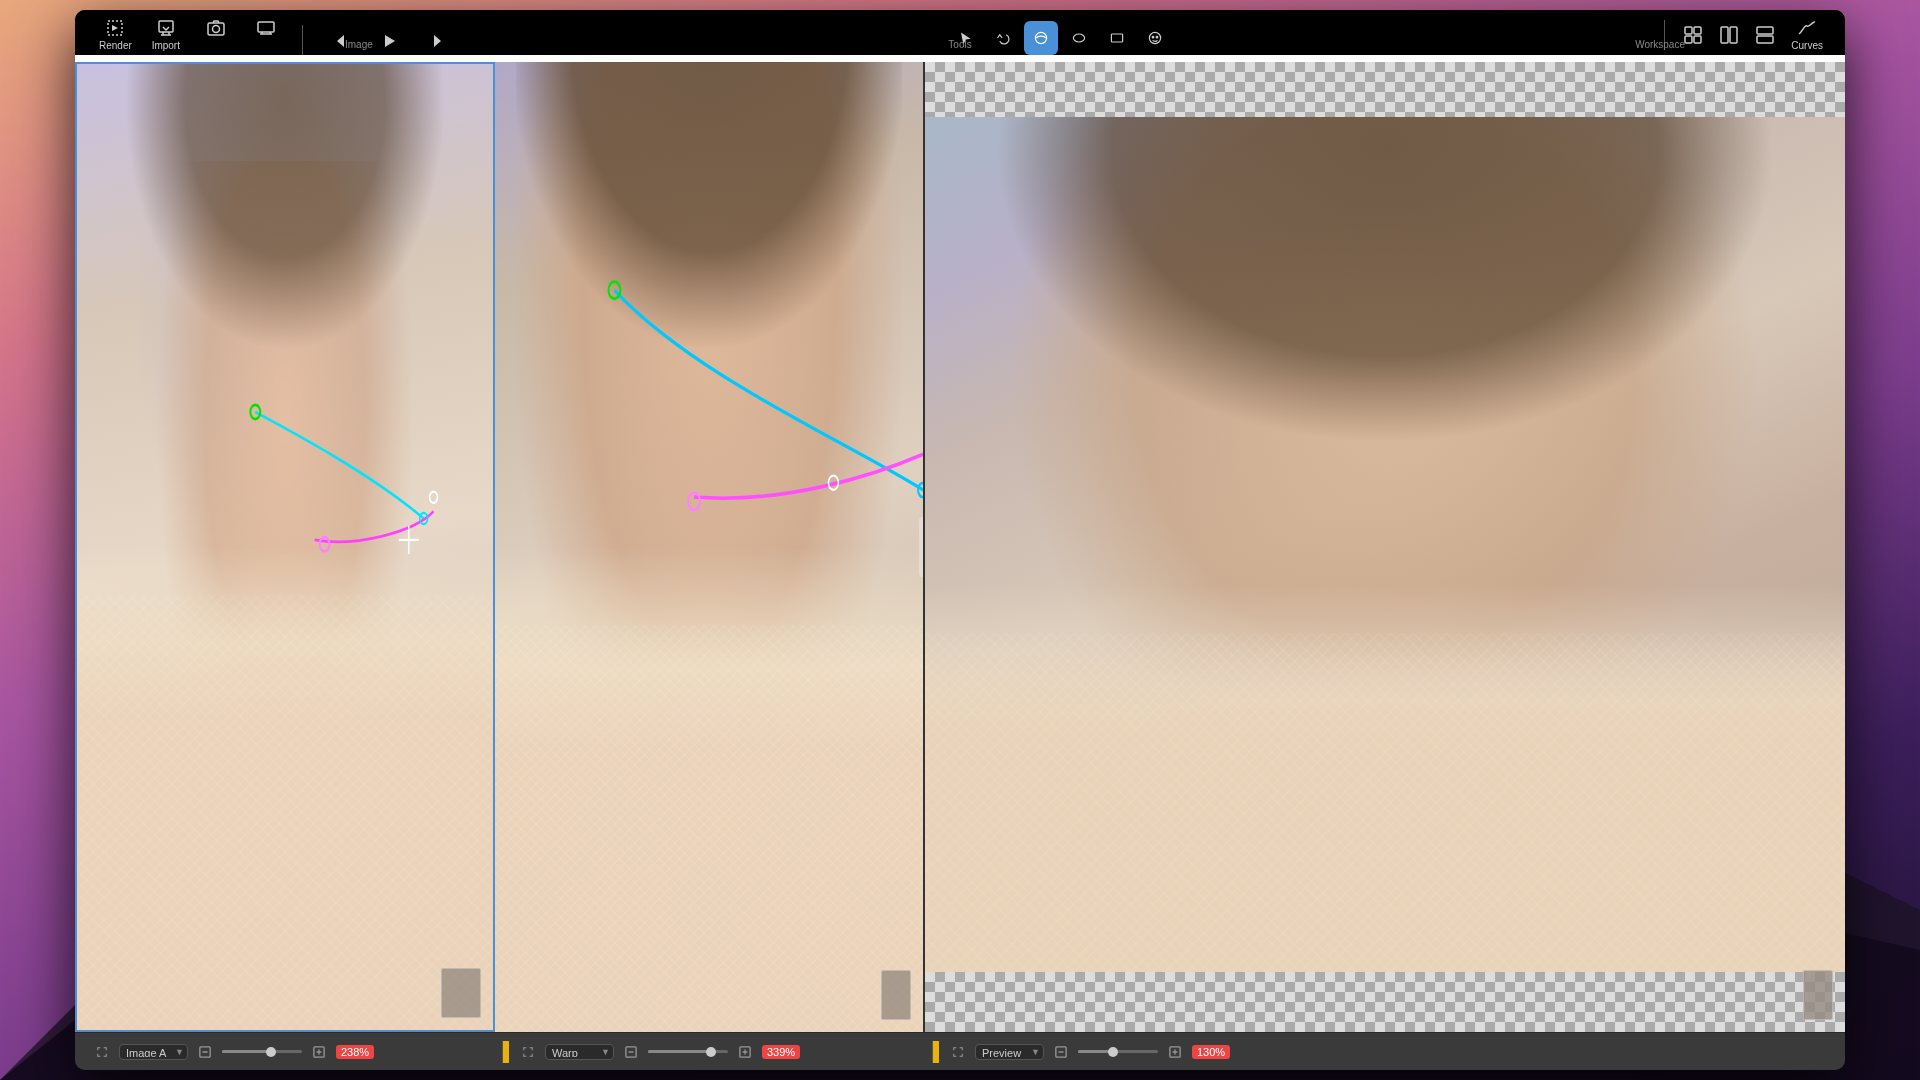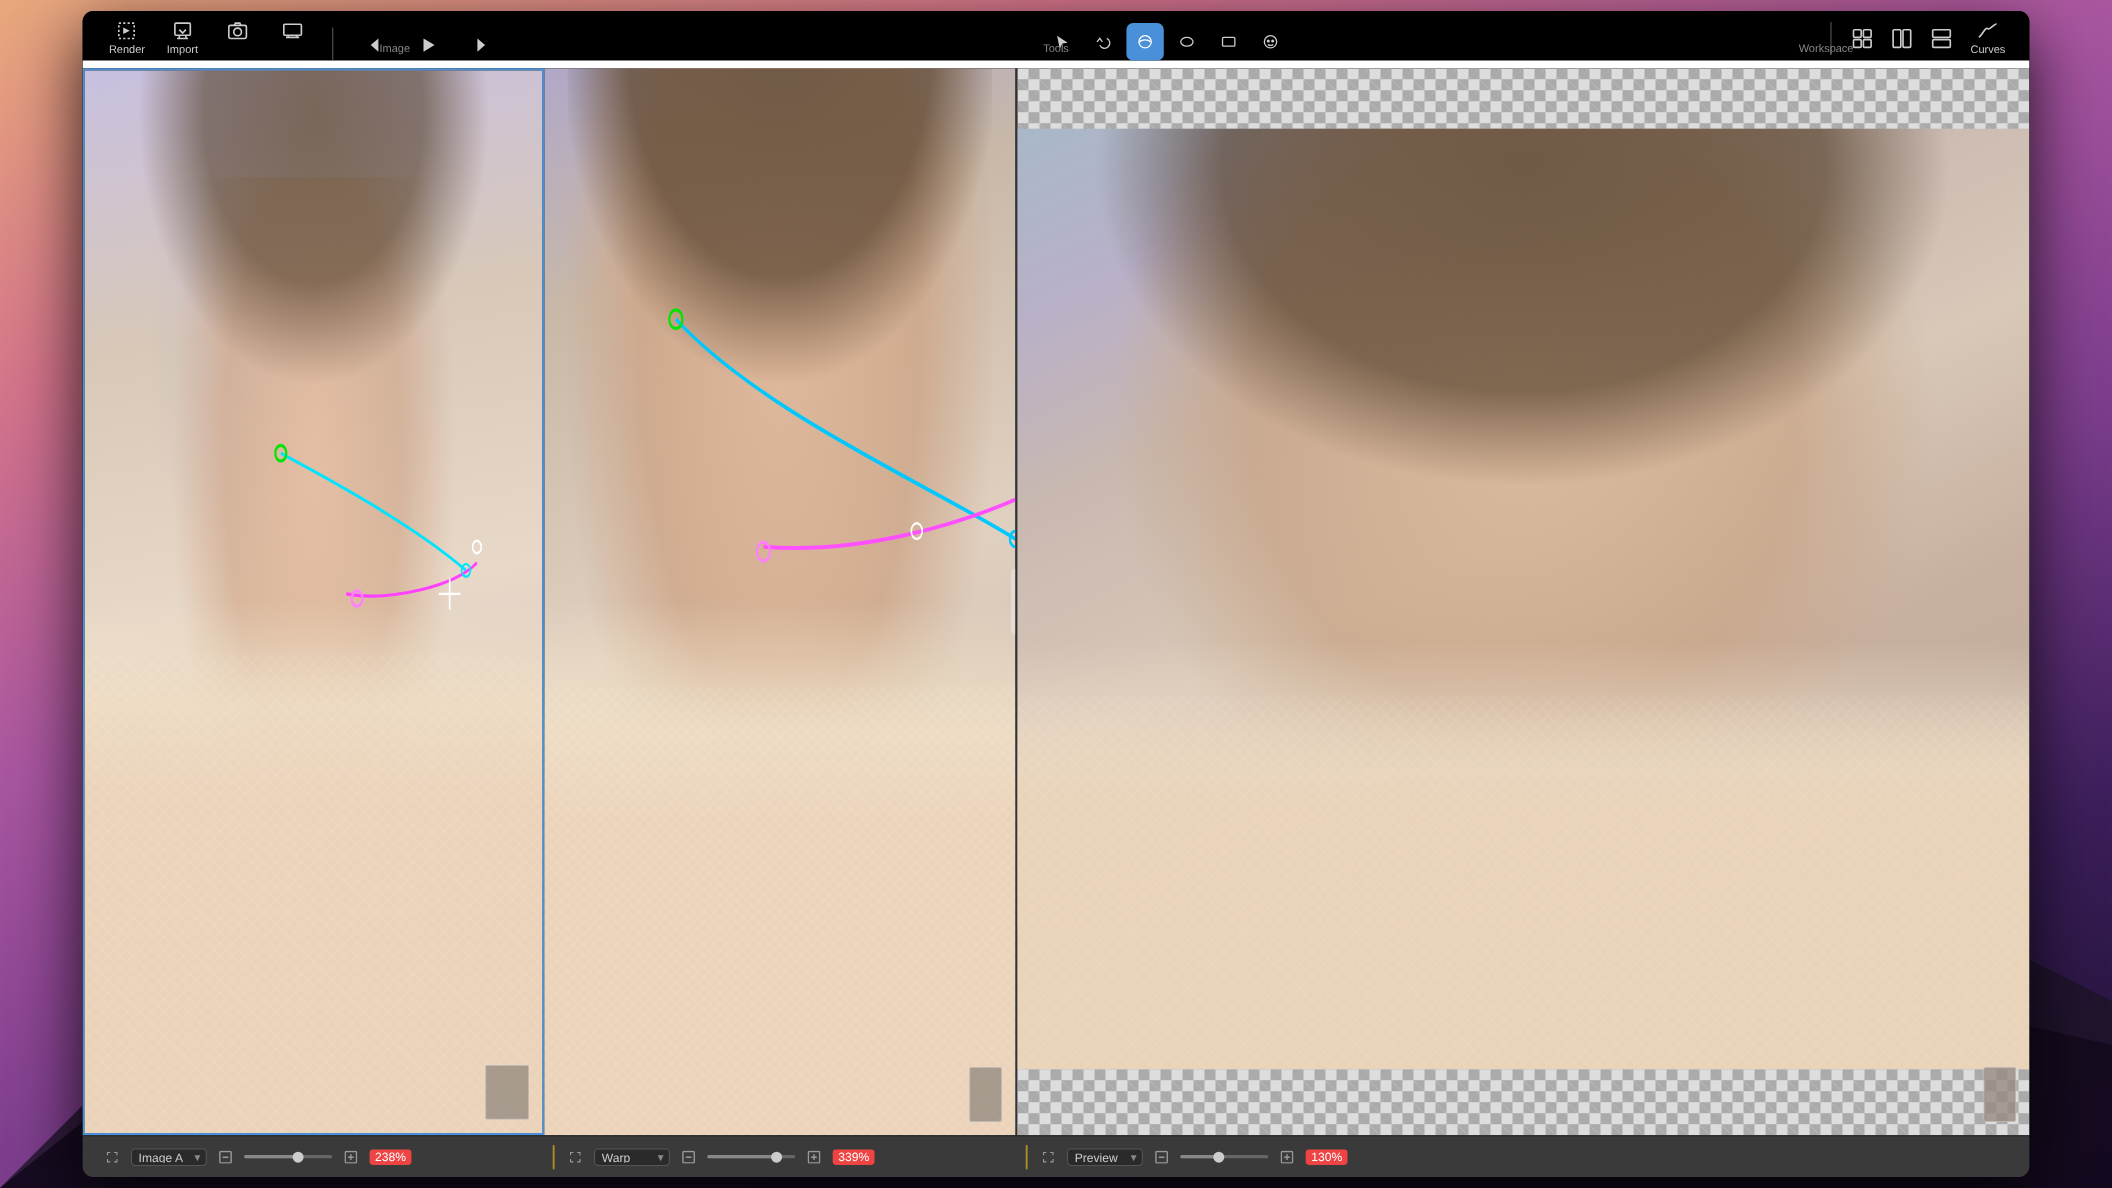--- a/index.html
+++ b/index.html
@@ -202,21 +202,21 @@
 
     .bottom-section {
       flex: 1;
       display: flex;
       align-items: center;
       gap: 6px;
       padding: 0 8px;
     }
 
     .bottom-section + .bottom-section {
-      border-left: 1px solid #eab308;
+      border-left: 6px solid #eab308;
     }
 
     .dropdown-select {
       background: #2a2a2a;
       color: #ccc;
       border: 1px solid #555;
       border-radius: 4px;
       padding: 2px 20px 2px 6px;
       font-size: 11px;
       appearance: none;

